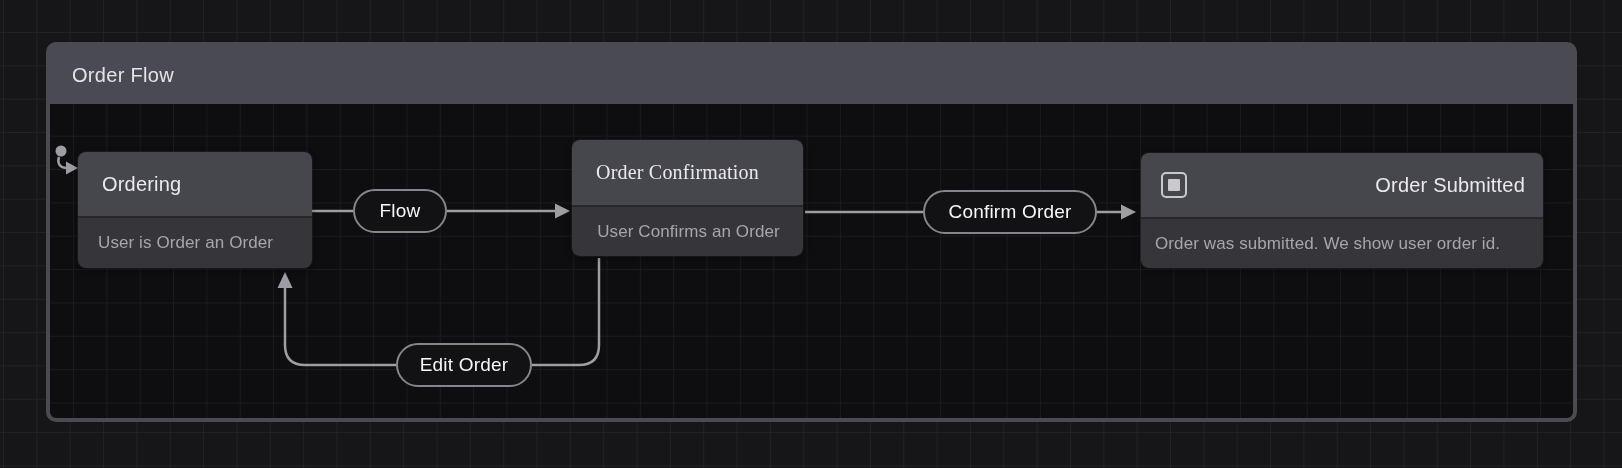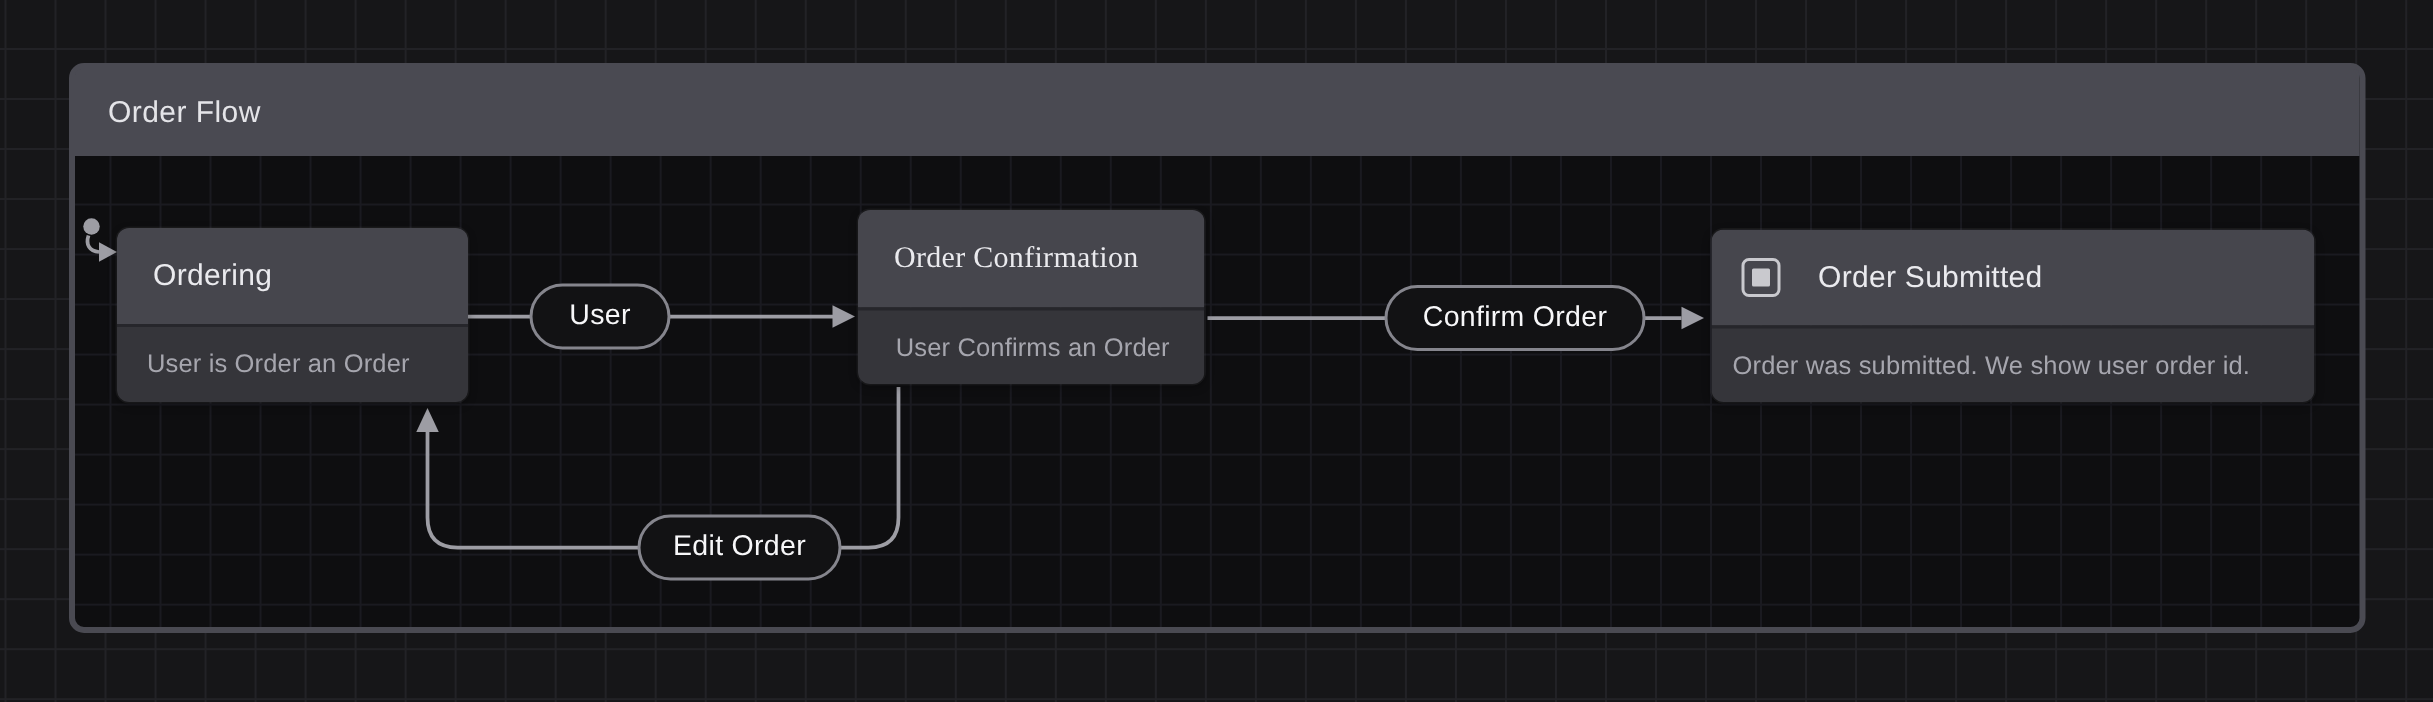--- a/index.html
+++ b/index.html
@@ -115,34 +115,34 @@
 <div class="state-node" style="left:572px;top:140px;width:231px;">
   <div class="state-header" style="height:65px;font-family:Liberation Serif, serif;">
     <span>Order Confirmation</span>
   </div>
   <div class="state-desc" style="height:51px;justify-content:center;">
     <span>User Confirms an Order</span>
   </div>
 </div>
 
 <div class="state-node" style="left:1141px;top:153px;width:402px;">
-  <div class="state-header" style="height:64px;padding-left:20px;">
+  <div class="state-header" style="height:64px;padding-left:20px;justify-content:space-between;">
     <span class="final-icon">
       <span class="final-icon-inner"></span>
     </span>
     <span>Order Submitted</span>
   </div>
   <div class="state-desc" style="height:51px;padding-left:14px;">
     <span>Order was submitted. We show user order id.</span>
   </div>
 </div>
 
 <div class="pill" style="left:353px;top:189px;width:94px;height:44px;">
-  <span>User</span>
+  <span>Flow</span>
 </div>
 
 <div class="pill" style="left:923px;top:190px;width:174px;height:44px;">
   <span>Confirm Order</span>
 </div>
 
-<div class="pill" style="left:425px;top:343px;width:136px;height:44px;">
+<div class="pill" style="left:396px;top:343px;width:136px;height:44px;">
   <span>Edit Order</span>
 </div>
 
 </body></html>

